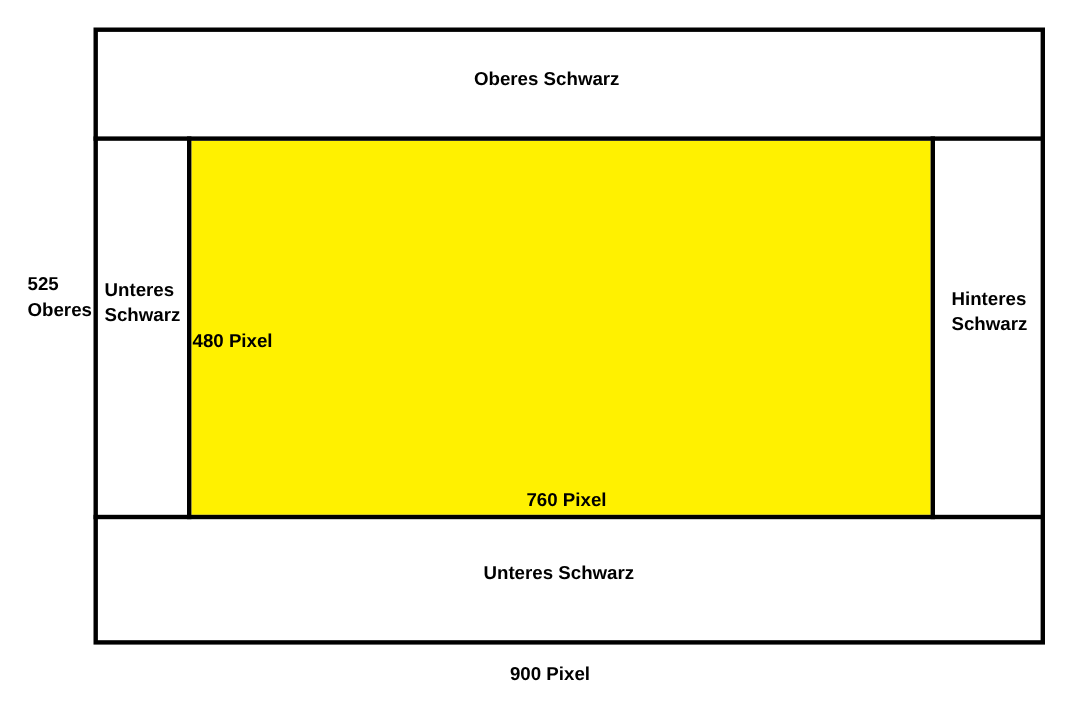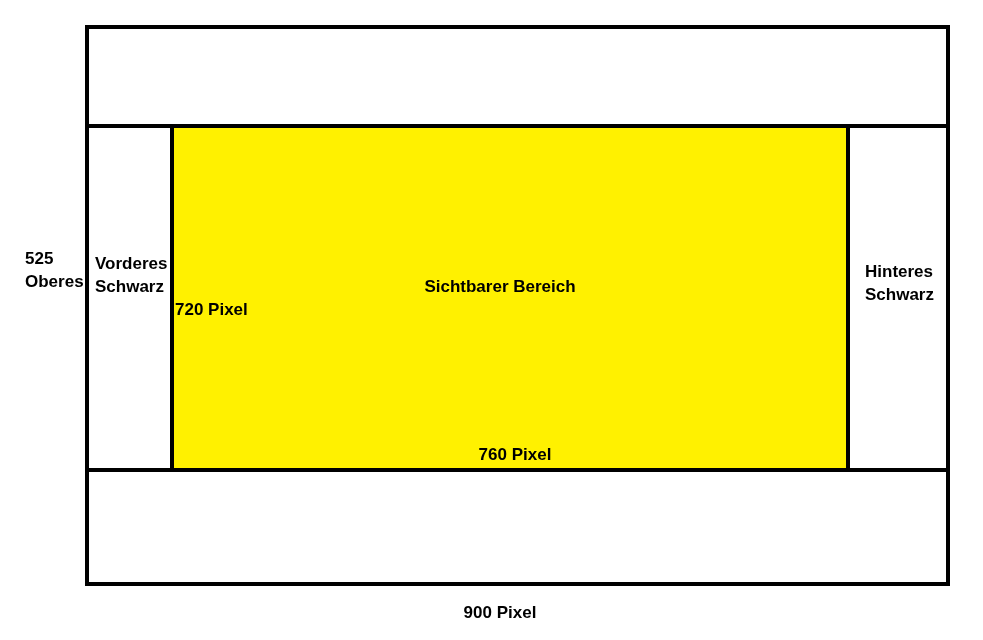--- a/index.html
+++ b/index.html
@@ -64,31 +64,32 @@
   <div class="abs line divider-h-top"></div>
   <div class="abs line divider-h-bottom"></div>
   <div class="abs line divider-v-left"></div>
   <div class="abs line divider-v-right"></div>
 
   <div class="abs label two-line lbl-525">
     <div>525</div>
     <div>Oberes</div>
   </div>
 
+  <div class="abs label centered lbl-oberes">Oberes Schwarz</div>
 
   <div class="abs label two-line lbl-vorderes">
-    <div>Vorderes</div>
+    <div>Unteres</div>
     <div>Schwarz</div>
   </div>
 
-  <div class="abs label centered lbl-sichtbarer">Sichtbarer Bereich</div>
-  <div class="abs label lbl-480">720 Pixel</div>
+  <div class="abs label lbl-480">480 Pixel</div>
   <div class="abs label centered lbl-640">760 Pixel</div>
 
   <div class="abs label two-line lbl-hinteres">
     <div>Hinteres</div>
     <div>Schwarz</div>
   </div>
 
+  <div class="abs label centered lbl-unteres">Unteres Schwarz</div>
 
   <div class="abs label centered lbl-800">900 Pixel</div>
 
 </div>
 
 </body></html>

